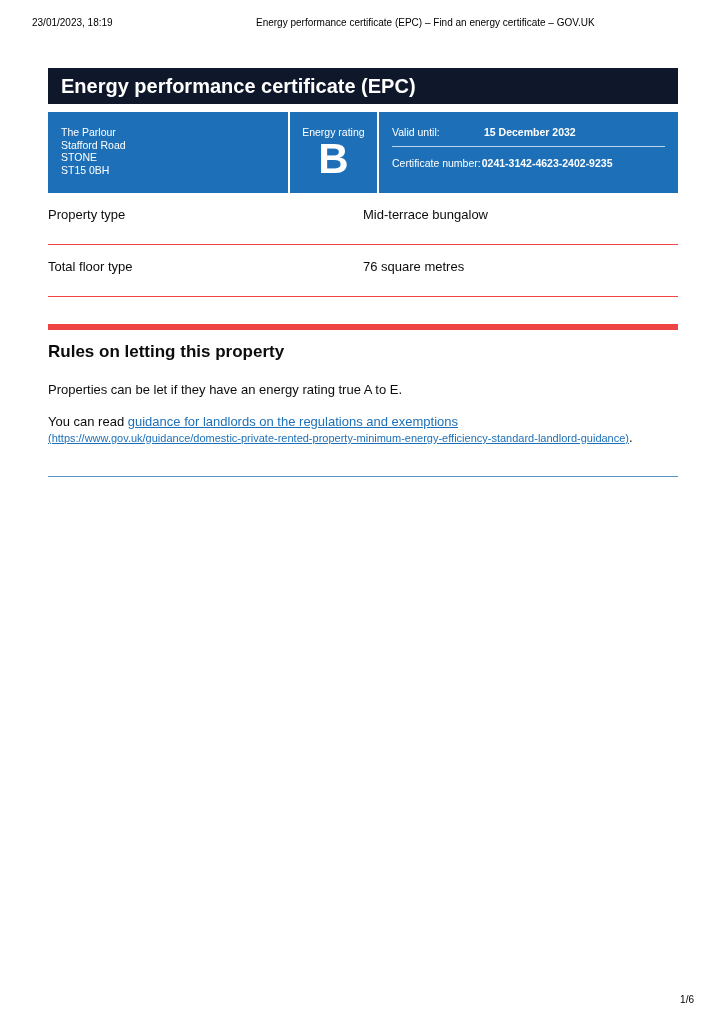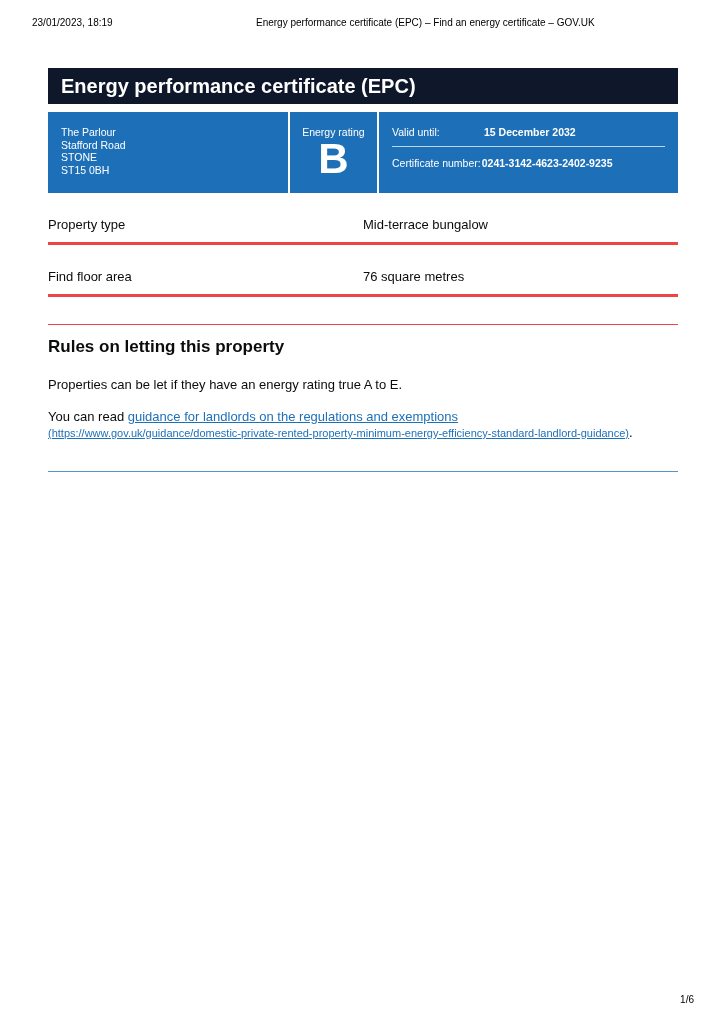--- a/index.html
+++ b/index.html
@@ -48,28 +48,28 @@
     .cell-details .row { display: flex; line-height: 12px; }
     .cell-details .row .k { width: 92px; }
     .cell-details .row .v { font-weight: bold; }
     .cell-details .row.cert .k { width: auto; margin-right: 1px; }
     .cell-details .divider {
       height: 1px; background: #bcd6ee; width: 273px; margin: 8px 0 10px 0;
     }
 
     .summary-list { margin-top: 0; }
     .summary-row {
-      display: flex; height: 52px; border-bottom: 3px solid #ef4444;
-      align-items: center; padding-top: 14px; font-size: 13px;
+      display: flex; height: 52px; border-bottom: 1px solid #ef4444;
+      align-items: flex-start; padding-top: 14px; font-size: 13px;
     }
     .summary-row .key { width: 315px; }
     .summary-row .value { flex: 1; }
 
     .section {
-      margin-top: 27px; border-top: 1px solid #ef4444; padding-top: 12px;
+      margin-top: 27px; border-top: 6px solid #ef4444; padding-top: 12px;
     }
     .section h2 {
       font-size: 17px; font-weight: bold; line-height: 20px; margin-bottom: 20px;
     }
     .section p { font-size: 13px; line-height: 16px; }
     .section p + p { margin-top: 16px; }
     .link-main { color: #1d70b8; text-decoration: underline; font-size: 13px; }
     .link-url { color: #1d70b8; text-decoration: underline; font-size: 11px; line-height: 14px; }
     .link-block { line-height: 14px; }
     .section-end {
@@ -115,21 +115,21 @@
         </div>
       </div>
     </div>
 
     <div class="summary-list">
       <div class="summary-row">
         <div class="key">Property type</div>
         <div class="value">Mid-terrace bungalow</div>
       </div>
       <div class="summary-row">
-        <div class="key">Find floor area</div>
+        <div class="key">Total floor type</div>
         <div class="value">76 square metres</div>
       </div>
     </div>
 
     <div class="section">
       <h2>Rules on letting this property</h2>
       <p>Properties can be let if they have an energy rating true A to E.</p>
       <p class="link-block">
         <span>You can read </span><a class="link-main">guidance for landlords on the regulations and exemptions</a><br>
         <a class="link-url">(https://www.gov.uk/guidance/domestic-private-rented-property-minimum-energy-efficiency-standard-landlord-guidance)</a><span>.</span>

